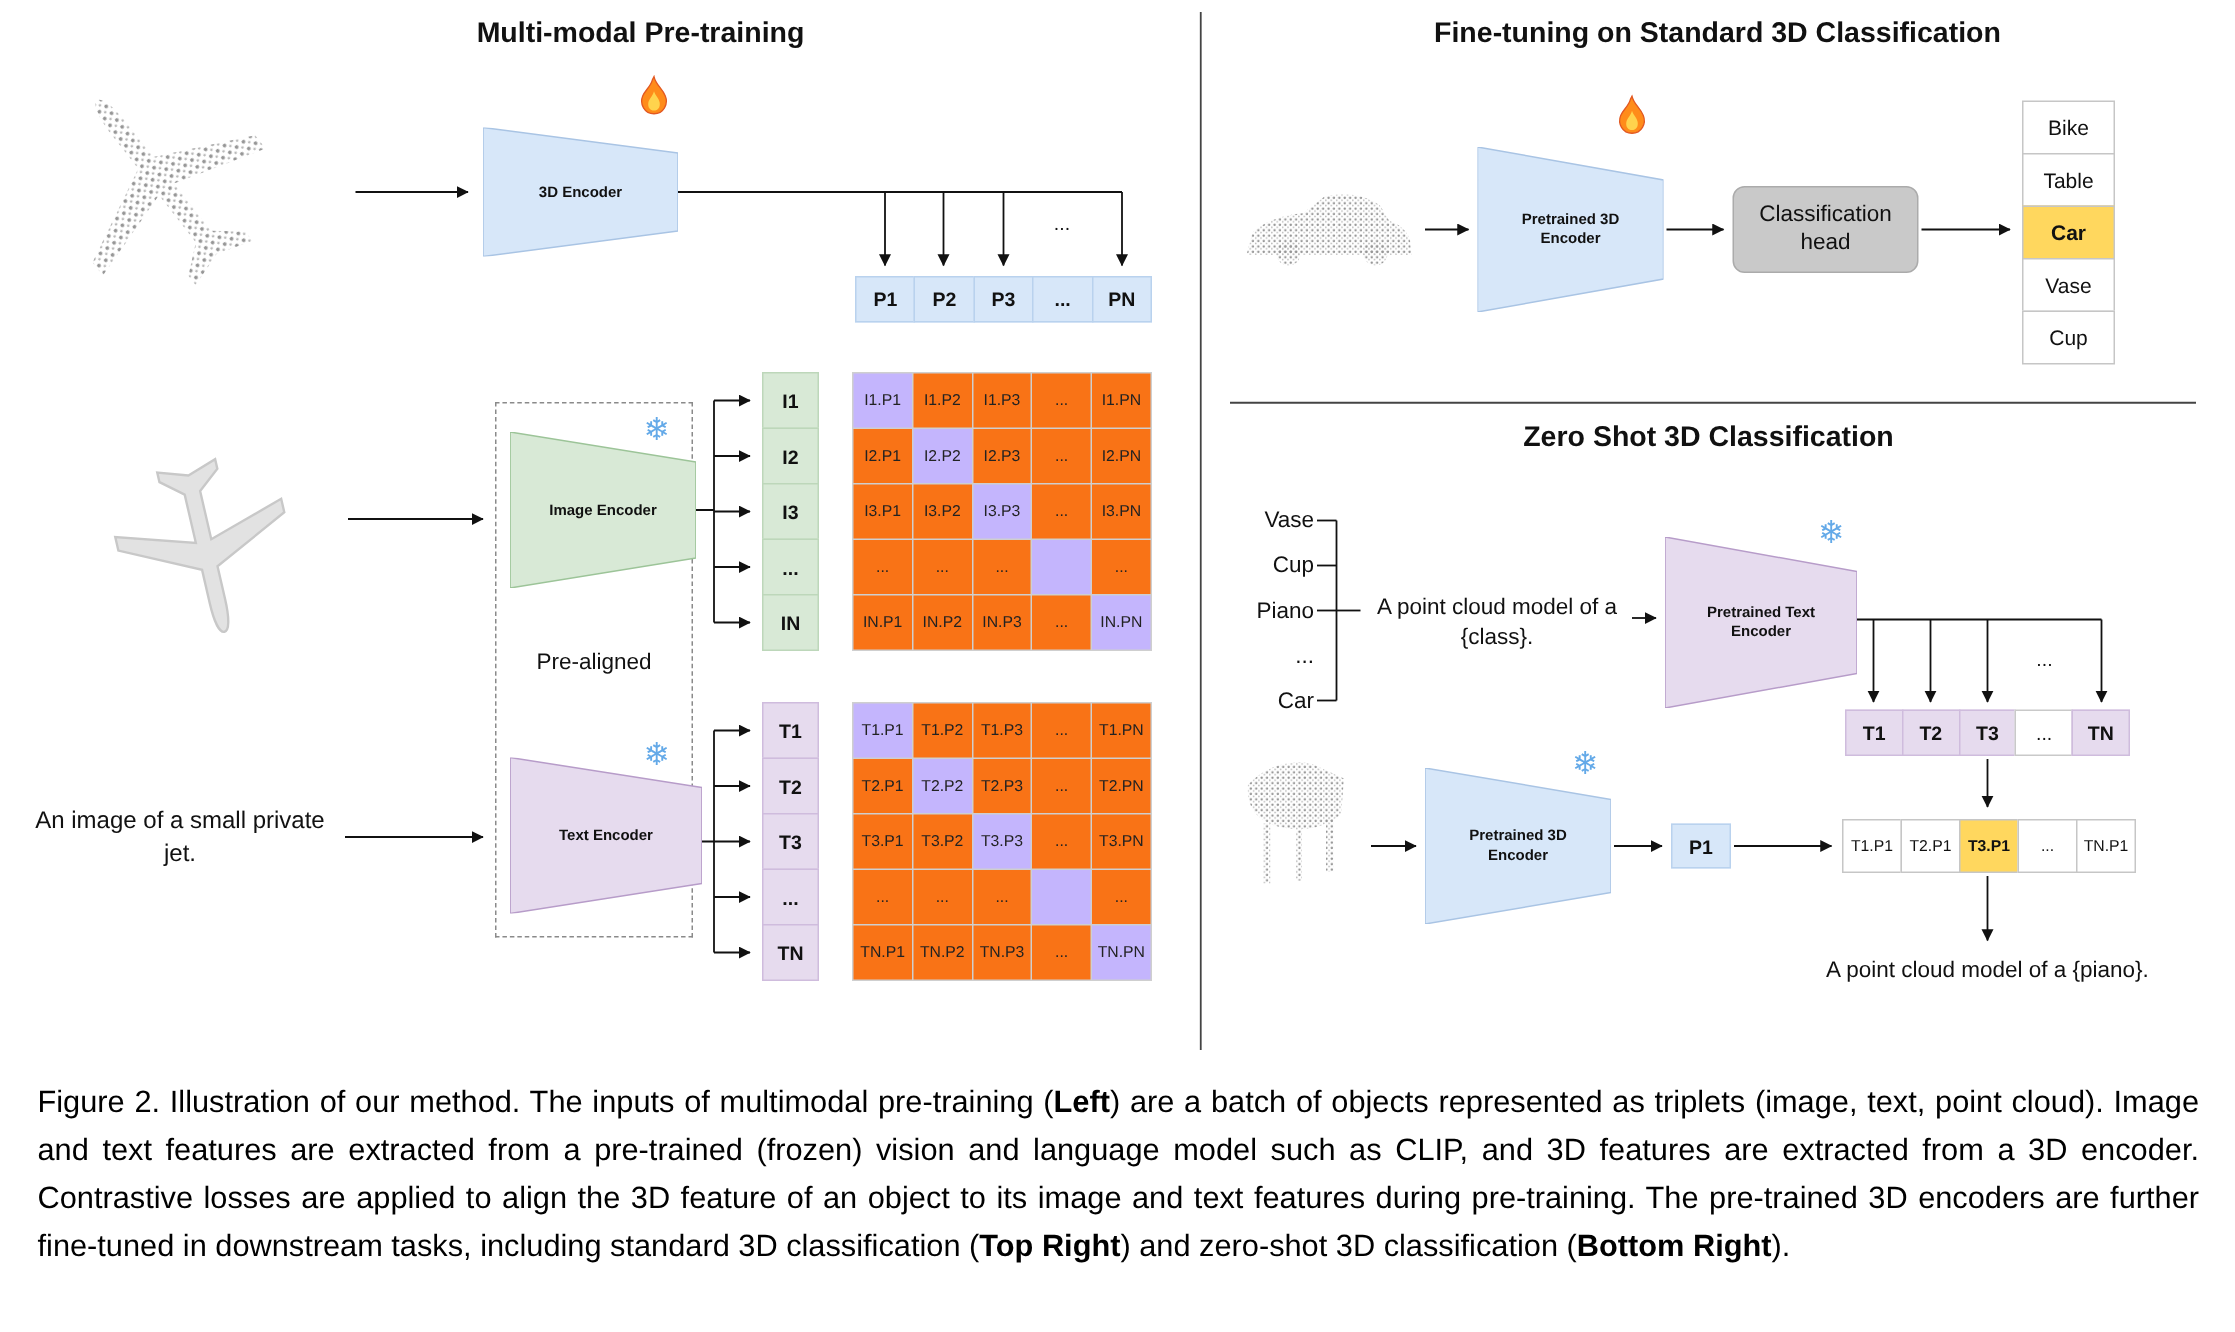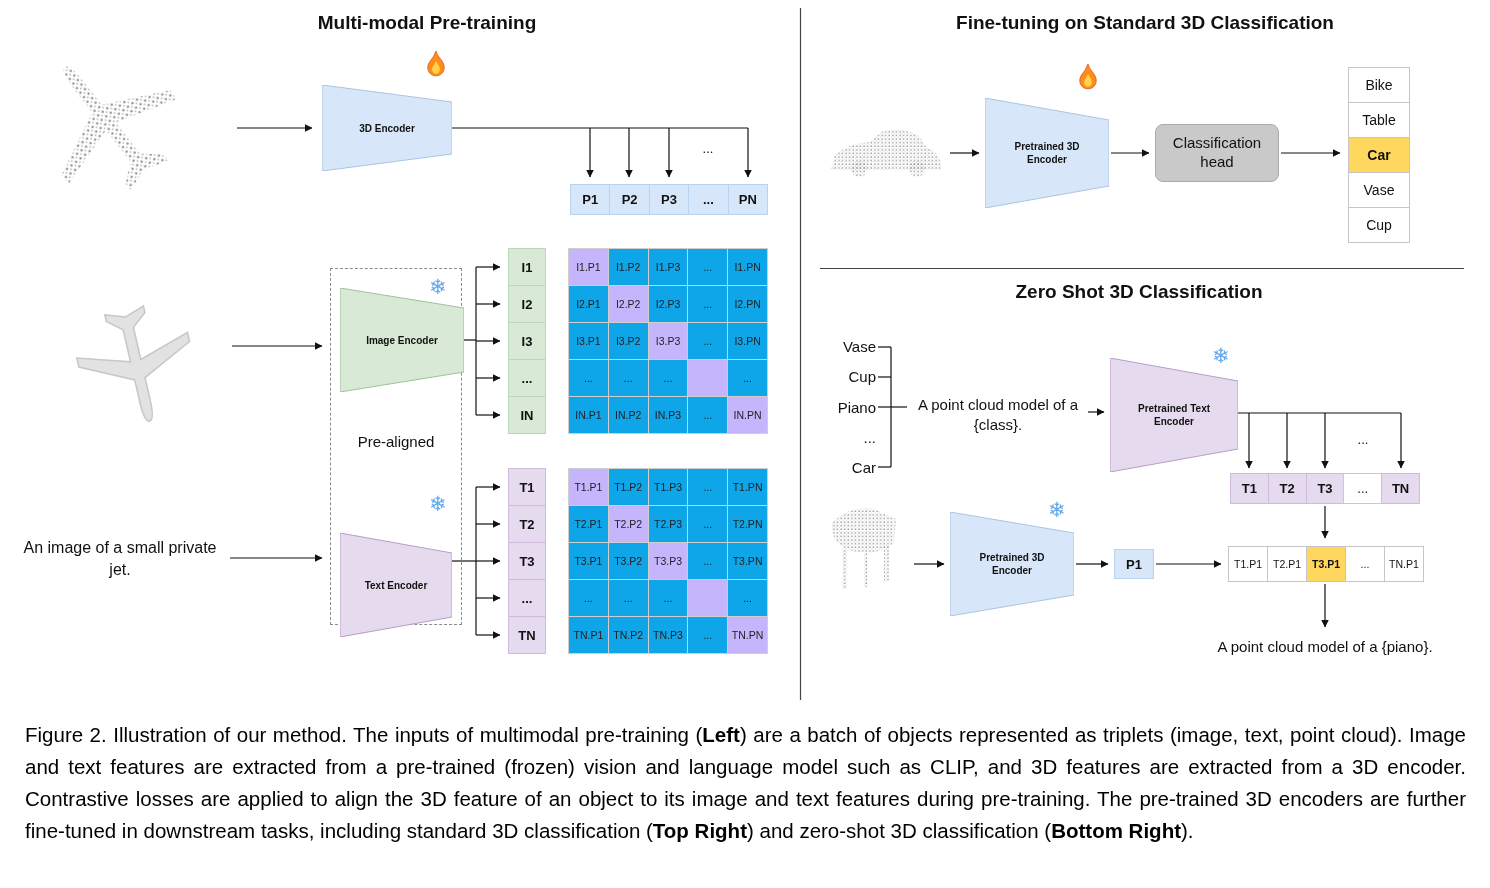--- a/index.html
+++ b/index.html
@@ -13,21 +13,21 @@
   .row{position:absolute;display:flex}
   .col{position:absolute;display:flex;flex-direction:column}
   .hcell{flex:1;display:flex;align-items:center;justify-content:center;font-weight:700;font-size:13px;border:1px solid #bbb;background:#fff}
   .row .hcell + .hcell{margin-left:-1px}
   .col .hcell + .hcell{margin-top:-1px}
   .blue{background:#d7e7f9;border-color:#b9d2ee}
   .green{background:#d8e9d6;border-color:#bdd7ba}
   .purple{background:#e6dbee;border-color:#cfbcdd}
   .plain{background:#fff;border-color:#c9c9c9;font-weight:400}
   .matrix{position:absolute;display:grid;grid-template-columns:repeat(5,1fr);grid-auto-rows:1fr;gap:1px;background:#cfcfcf;border:1px solid #cfcfcf}
-  .mcell{background:#0ea5e9;display:flex;align-items:center;justify-content:center;font-size:10.5px;color:#222}
+  .mcell{background:#f97316;display:flex;align-items:center;justify-content:center;font-size:10.5px;color:#222}
   .diag{background:#c4b5fd;font-weight:400}
   .lcol{position:absolute;display:flex;flex-direction:column}
   .lcell{width:62px;height:36px;display:flex;align-items:center;justify-content:center;background:#fff;border:1px solid #c6c6c6;font-size:14px}
   .lcell + .lcell{margin-top:-1px}
   .lcell.hl{background:#ffd75e;font-weight:700}
   .rcell{flex:1;display:flex;align-items:center;justify-content:center;background:#fff;border:1px solid #c6c6c6;font-size:10.5px}
   .rcell + .rcell{margin-left:-1px}
   .rcell.hl{background:#ffd75e;font-weight:700}
   .dashedbox{position:absolute;border:1.6px dashed #8a8a8a}
   .note{position:absolute;font-size:15px;text-align:center;line-height:1.35}
@@ -169,21 +169,21 @@
   <div class="prealigned" style="left:332px;top:433px;width:128px">Pre-aligned</div>
 
   <div class="trap" style="left:340px;top:288px;width:124px;height:104px">
     <svg viewBox="0 0 112 104" preserveAspectRatio="none">
         <polygon points="0,0 112,20 112,84 0,104" fill="#d8e9d6" stroke="#9cc498" stroke-width="1"></polygon>
       </svg>
     <div class="lbl">Image Encoder</div>
   </div>
   <div class="snow" style="left:429px;top:276px">❄</div>
 
-  <div class="trap" style="left:340px;top:533px;width:112px;height:104px">
+  <div class="trap" style="left:340px;top:505px;width:128px;height:104px">
     <svg viewBox="0 0 112 104" preserveAspectRatio="none">
         <polygon points="0,0 112,20 112,84 0,104" fill="#e6dbee" stroke="#b79cc9" stroke-width="1"></polygon>
       </svg>
     <div class="lbl">Text Encoder</div>
   </div>
   <div class="snow" style="left:429px;top:493px">❄</div>
 
   <div class="col" style="left:508px;top:248px;width:38px;height:186px">
       <div class="hcell green">I1</div>
       <div class="hcell green">I2</div>

